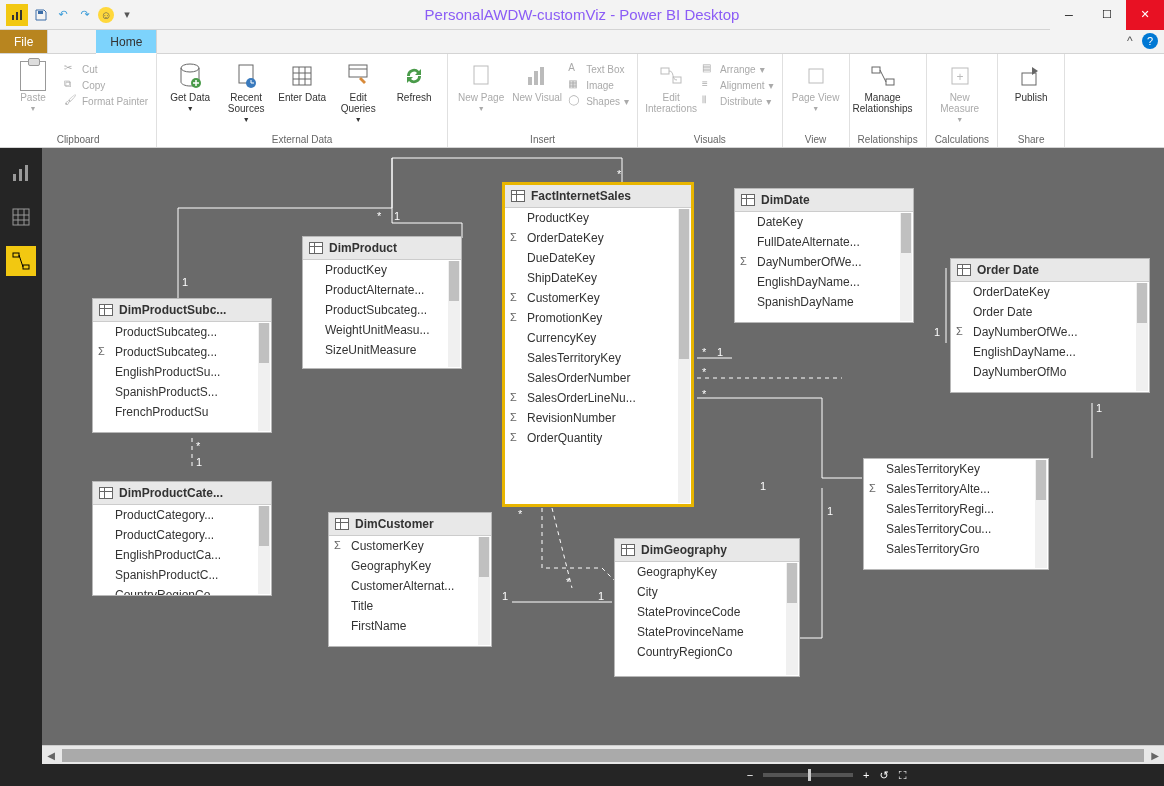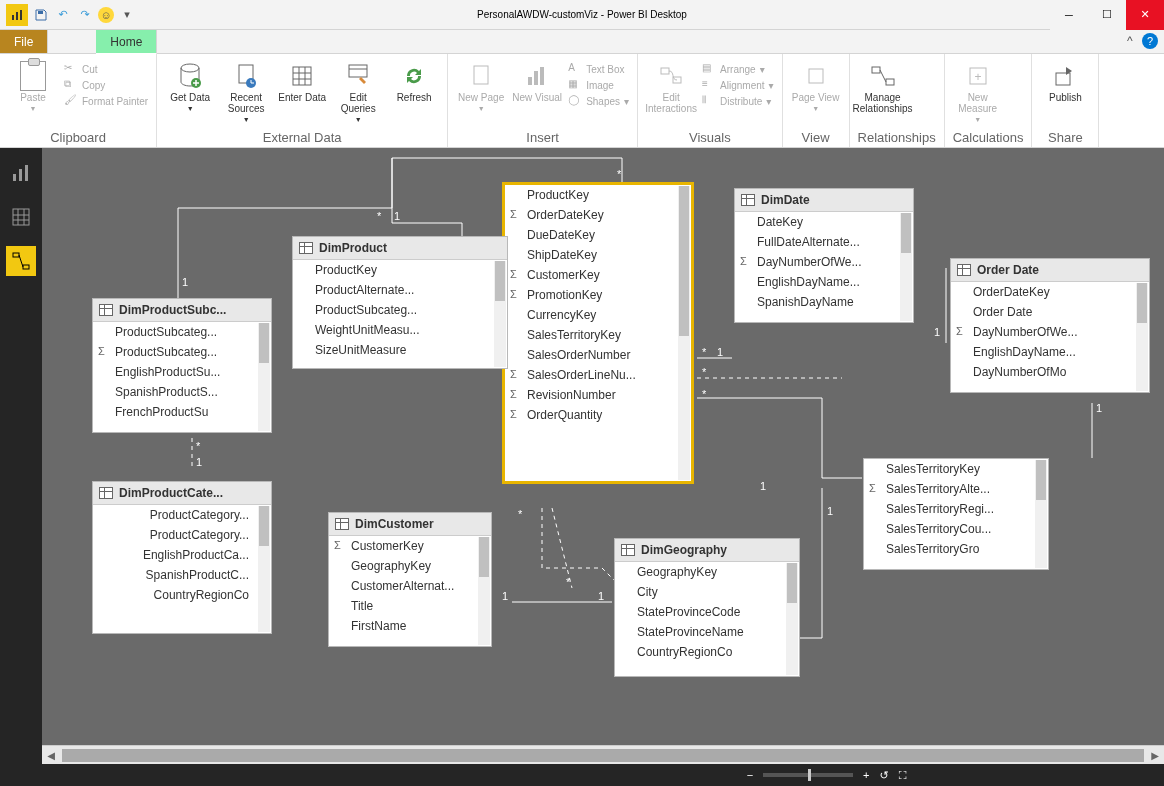--- a/index.html
+++ b/index.html
@@ -1,33 +1,33 @@
 <!DOCTYPE html>
 <html><head>
 <meta charset="utf-8">
 <style>
 * { margin:0; padding:0; box-sizing:border-box; font-family:"Segoe UI",Tahoma,sans-serif; }
 body { width:1164px; height:786px; background:#fff; overflow:hidden; position:relative; }
 .titlebar { height:30px; background:#f3f3f3; display:flex; align-items:center; border-bottom:1px solid #d4d4d4; position:relative; }
 .qat { display:flex; gap:4px; padding:0 6px; align-items:center; }
 .qat-icon { width:18px; height:18px; display:flex; align-items:center; justify-content:center; font-size:11px; color:#555; }
-.title-text { position:absolute; left:50%; transform:translateX(-50%); font-size:10px; color:#000000; }
+.title-text { position:absolute; left:50%; transform:translateX(-50%); font-size:15px; color:#8b5cf6; }
 .winbtns { position:absolute; right:0; display:flex; }
 .winbtn { width:38px; height:30px; display:flex; align-items:center; justify-content:center; font-size:11px; background:#f3f3f3; }
 .winbtn.close { background:#e81123; color:#fff; }
 .tabstrip { height:24px; background:#f3f3f3; display:flex; border-bottom:1px solid #d4d4d4; position:relative;gap:48px; }
 .tab { padding:0 14px; display:flex; align-items:center; font-size:12px; color:#333; border-right:1px solid #d4d4d4; }
 .tab.file { background:#b8851f; color:#fff; }
-.tab.active { background:#86efac; border-bottom:1px solid #fff; margin-bottom:-1px;padding-left:14px; }
+.tab.active { background:#7dd3fc; border-bottom:1px solid #fff; margin-bottom:-1px;padding-left:14px; }
 .tabstrip-right { position:absolute; right:6px; top:3px; font-size:12px; color:#555; }
 .help-circle { display:inline-block; width:16px; height:16px; border-radius:50%; background:#0078d4; color:#fff; text-align:center; line-height:16px; font-size:11px; margin-left:6px; }
 .ribbon { height:94px; background:#fff; border-bottom:1px solid #d4d4d4; display:flex; }
 .group { border-right:1px solid #e0e0e0; padding:4px 8px 0; display:flex; flex-direction:column; }
 .group-body { flex:1; display:flex; align-items:flex-start; gap:6px; }
-.group-label { text-align:center; font-size:13px; color:#666; padding:2px 0; }
+.group-label { text-align:center; font-size:10px; color:#666; padding:2px 0; }
 .big-btn { display:flex; flex-direction:column; align-items:center; width:50px; text-align:center; font-size:10px; color:#333; gap:2px; padding-top:4px; }
 .big-btn .ico { width:28px; height:28px; display:flex; align-items:center; justify-content:center; }
 .big-btn.dim { color:#aaa; }
 .small-btns { display:flex; flex-direction:column; gap:2px; padding-top:4px; }
 .small-btn { display:flex; align-items:center; gap:4px; font-size:10px; color:#333; }
 .small-btn.dim { color:#aaa; }
 .small-icon { width:14px; height:14px; display:inline-block; }
 .workspace { display:flex; height:616px; }
 .leftbar { width:42px; background:#252525; display:flex; flex-direction:column; align-items:center; padding-top:10px; gap:14px; }
 .lb-btn { width:30px; height:30px; display:flex; align-items:center; justify-content:center; color:#999; }
@@ -367,20 +367,24 @@
       <span class="lbl" style="left:908px;top:178px;">1</span>
       <span class="lbl" style="left:476px;top:360px;">*</span>
       <span class="lbl" style="left:460px;top:442px;">1</span>
       <span class="lbl" style="left:556px;top:442px;">1</span>
       <span class="lbl" style="left:524px;top:428px;">*</span>
       <span class="lbl" style="left:718px;top:332px;">1</span>
       <span class="lbl" style="left:785px;top:357px;">1</span>
       <span class="lbl" style="left:1054px;top:254px;">1</span>
 
       <div class="table-box sel" style="left:460px;top:34px;width:192px;">
+        <div class="tbl-hdr">
+            <span class="table-icon"></span>
+            <span>FactInternetSales</span>
+          </div>
         <div class="tbl-body" id="body-fact" style="height:296px;">
           <div class="field-row">ProductKey</div>
             <div class="field-row"><span class="sigma">Σ</span>OrderDateKey</div>
             <div class="field-row">DueDateKey</div>
             <div class="field-row">ShipDateKey</div>
             <div class="field-row"><span class="sigma">Σ</span>CustomerKey</div>
             <div class="field-row"><span class="sigma">Σ</span>PromotionKey</div>
             <div class="field-row">CurrencyKey</div>
             <div class="field-row">SalesTerritoryKey</div>
             <div class="field-row">SalesOrderNumber</div>
@@ -420,21 +424,21 @@
             <div class="field-row">Order Date</div>
             <div class="field-row"><span class="sigma">Σ</span>DayNumberOfWe...</div>
             <div class="field-row">EnglishDayName...</div>
             <div class="field-row">DayNumberOfMo</div>
             <div class="scrollbar">
               <div class="thumb" style="top:0;height:40px;"></div>
             </div>
         </div>
       </div>
 
-      <div class="table-box" style="left:250px;top:88px;width:216px;">
+      <div class="table-box" style="left:260px;top:88px;width:160px;">
         <div class="tbl-hdr">
             <span class="table-icon"></span>
             <span>DimProduct</span>
           </div>
         <div class="tbl-body" id="body-product" style="height:108px;">
           <div class="field-row">ProductKey</div>
             <div class="field-row">ProductAlternate...</div>
             <div class="field-row">ProductSubcateg...</div>
             <div class="field-row">WeightUnitMeasu...</div>
             <div class="field-row">SizeUnitMeasure</div>
@@ -459,21 +463,21 @@
               <div class="thumb" style="top:0;height:40px;"></div>
             </div>
         </div>
       </div>
 
       <div class="table-box" style="left:50px;top:333px;width:180px;">
         <div class="tbl-hdr">
             <span class="table-icon"></span>
             <span>DimProductCate...</span>
           </div>
-        <div class="tbl-body" id="body-cat" style="height:128px;text-align:right;">
+        <div class="tbl-body" id="body-cat" style="height:90px;">
           <div class="field-row">ProductCategory...</div>
             <div class="field-row">ProductCategory...</div>
             <div class="field-row">EnglishProductCa...</div>
             <div class="field-row">SpanishProductC...</div>
             <div class="field-row">CountryRegionCo</div>
             <div class="scrollbar">
               <div class="thumb" style="top:0;height:40px;"></div>
             </div>
         </div>
       </div>

